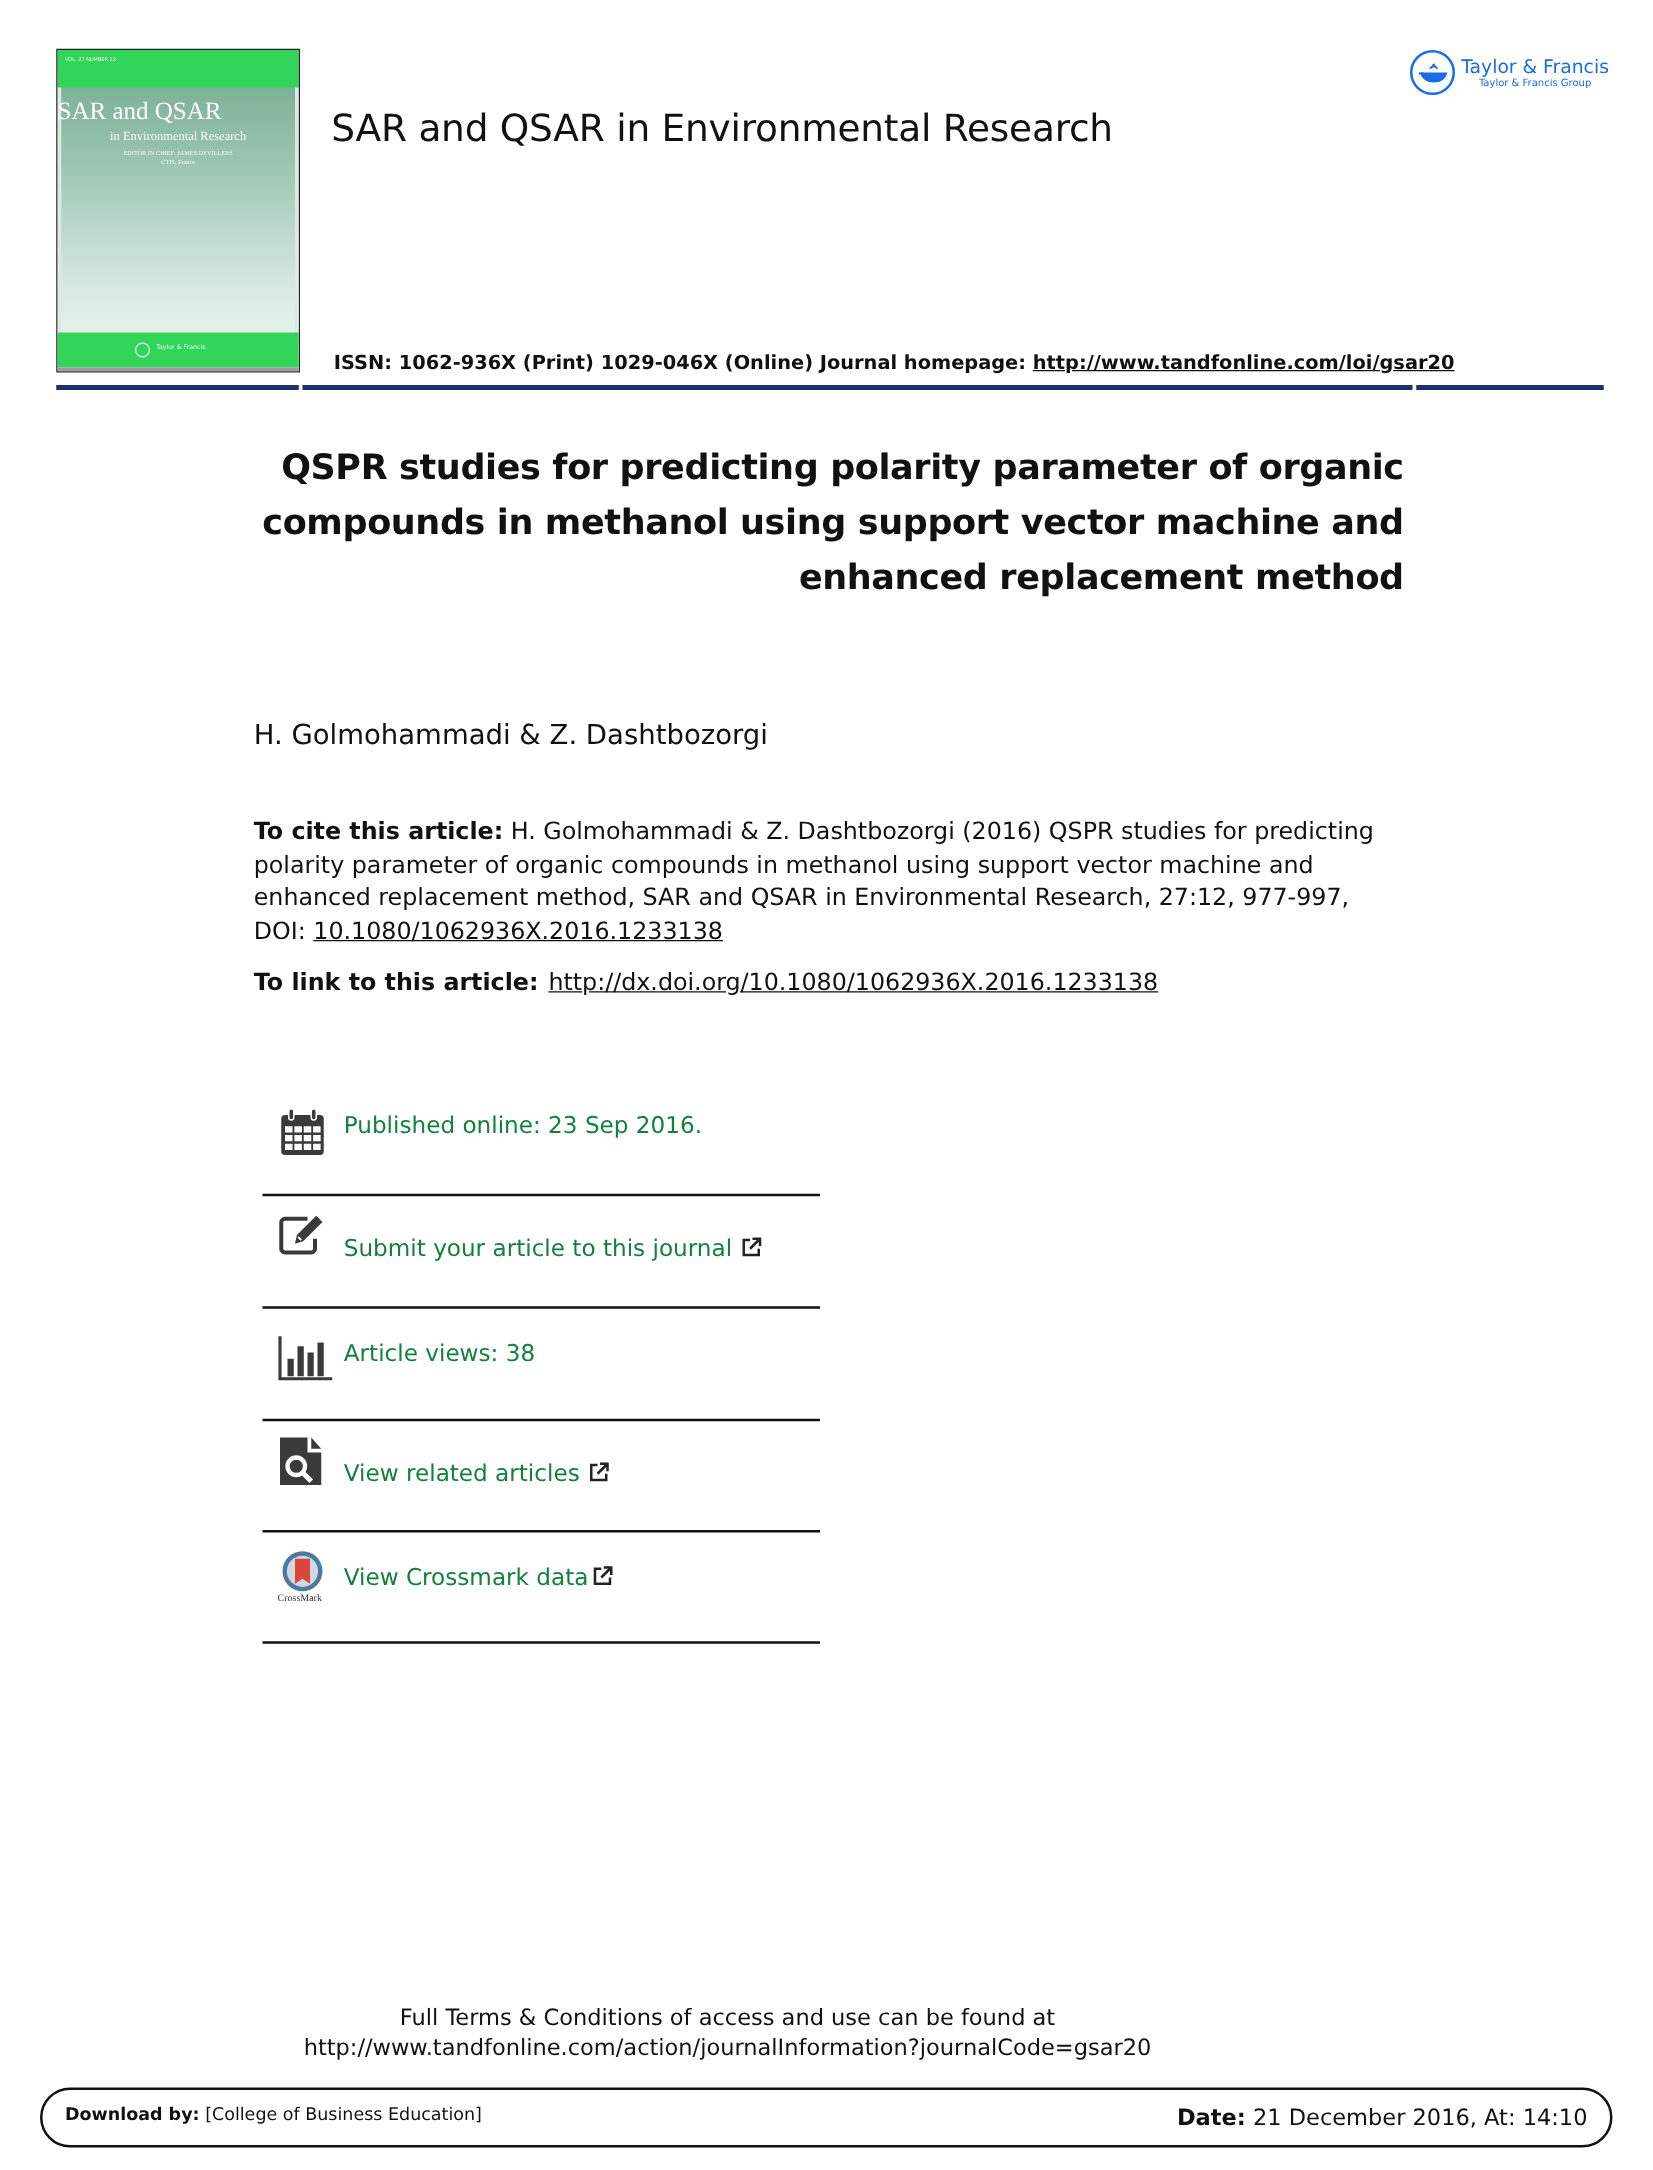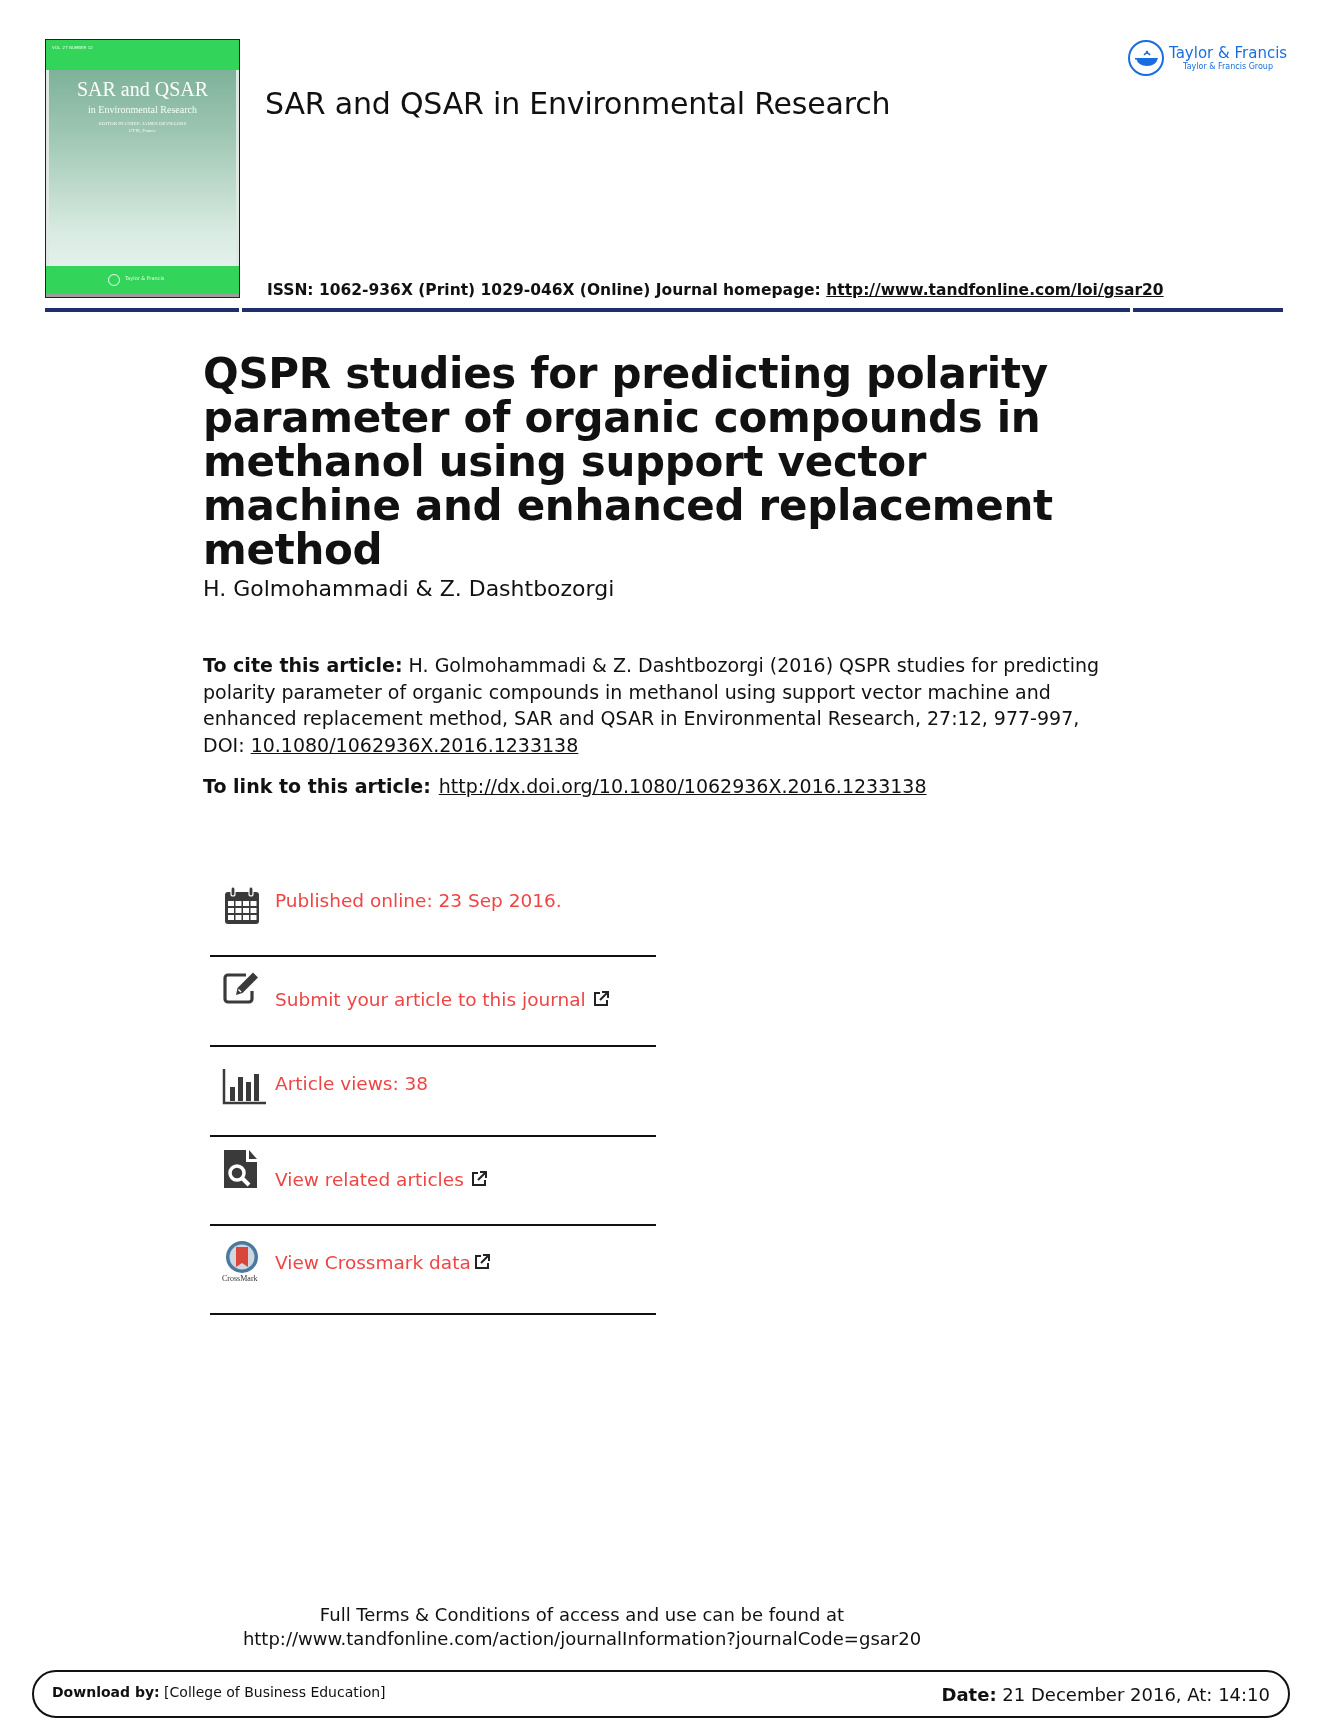--- a/index.html
+++ b/index.html
@@ -5,21 +5,21 @@
   * { box-sizing: border-box; margin: 0; padding: 0; }
   html, body { width: 1322px; height: 1736px; background: #ffffff; overflow: hidden; }
   body { position: relative; font-family: "DejaVu Sans", "Liberation Sans", sans-serif; color: #111; }
 
   .cover { position: absolute; left: 45px; top: 39px; width: 195px; height: 259px; border: 1px solid #222;
            background: linear-gradient(#6fa88d 0%, #9cc5b1 35%, #d9ebe2 75%, #eef6f1 100%); overflow: hidden; }
   .cover .band-top { position: absolute; left: 0; top: 0; width: 100%; height: 30px; background: #33d45a; }
   .cover .band-top span { position: absolute; left: 6px; top: 5px; font-size: 4px; color: #e8ffe8; line-height: 5px; }
   .cover .side-l, .cover .side-r { position: absolute; top: 30px; width: 3px; height: 196px; background: #dfe9e3; }
   .cover .side-l { left: 0; } .cover .side-r { right: 0; }
-  .cover .c-title { position: absolute; left: 0; width: 100%; top: 38px; text-align: center; color: #fff;
+  .cover .c-title { position: absolute; left: 0; width: 100%; top: 38px; text-align: left; color: #fff;
                     font-family: "Liberation Serif", "DejaVu Serif", serif; font-size: 20px; }
   .cover .c-sub { position: absolute; left: 0; width: 100%; top: 64px; text-align: center; color: #f2fff6;
                   font-family: "Liberation Serif", serif; font-size: 10px; }
   .cover .c-ed { position: absolute; left: 0; width: 100%; top: 80px; text-align: center; color: #f2fff6;
                  font-family: "Liberation Serif", serif; font-size: 5px; line-height: 7px; }
   .cover .band-bot { position: absolute; left: 0; top: 226px; width: 100%; height: 28px; background: #33d45a; }
   .cover .band-bot .mini-logo { position: absolute; left: 62px; top: 8px; width: 12px; height: 12px; border: 1px solid #e8ffe8; border-radius: 50%; }
   .cover .band-bot span { position: absolute; left: 79px; top: 9px; font-size: 5px; color: #e8ffe8; }
   .cover .strip { position: absolute; left: 0; top: 254px; width: 100%; height: 5px; background: #9a9f9c; }
 
@@ -29,33 +29,33 @@
 
   .tf-logo { position: absolute; left: 1128px; top: 40px; display: flex; align-items: center; }
   .tf-logo .circle { width: 36px; height: 36px; border: 2px solid #1a6de0; border-radius: 50%; position: relative; }
   .tf-logo .circle svg { position: absolute; left: 4px; top: 6px; }
   .tf-logo .txt { margin-left: 5px; color: #1a6de0; }
   .tf-logo .t1 { font-size: 15px; line-height: 17px; white-space: nowrap; }
   .tf-logo .t2 { font-size: 8px; line-height: 10px; white-space: nowrap; text-align: center; }
 
   .rule { position: absolute; top: 308px; height: 4px; background: #1f2f6e; }
 
-  .article-title { position: absolute; left: 203px; top: 352px; width: 920px; font-size: 42px; font-weight: bold; line-height: 44px; color: #111; letter-spacing: -0.3px; }
+  .article-title { position: absolute; left: 203px; top: 352px; width: 920px; font-size: 28px; font-weight: bold; line-height: 44px; color: #111; letter-spacing: -0.3px; text-align: right; }
   .authors { position: absolute; left: 203px; top: 576px; font-size: 22px; font-weight: normal; color: #111; white-space: nowrap; }
 
   .cite { position: absolute; left: 203px; top: 652px; width: 920px; font-size: 19px; line-height: 26.5px; color: #111; }
   .cite b { font-weight: bold; }
   .cite a, .linkline a { color: #111; text-decoration: underline; }
   .linkline { position: absolute; left: 203px; top: 775px; font-size: 19px; color: #111; white-space: nowrap; }
   .linkline b { margin-right: 8px; }
 
   .info { position: absolute; left: 210px; top: 872px; width: 446px; }
   .info-row { position: relative; display: flex; align-items: center; }
   .info-row .ico { position: absolute; left: 12px; width: 40px; height: 40px; }
-  .info-row .lbl { position: absolute; left: 65px; font-size: 18.5px; color: #ef4444; white-space: nowrap; }
+  .info-row .lbl { position: absolute; left: 65px; font-size: 18.5px; color: #15803d; white-space: nowrap; }
   .info-row .ext { display: inline-block; margin-left: 6px; vertical-align: -2px; }
   .info-sep { position: absolute; left: 0; width: 446px; height: 2px; background: #111; }
 
   .terms { position: absolute; left: 0; width: 1164px; text-align: center; font-size: 18px; color: #111; line-height: 23px; }
 
   .dl-box { position: absolute; left: 32px; top: 1670px; width: 1258px; height: 48px; border: 2px solid #111; border-radius: 24px; }
   .dl-box .left { position: absolute; left: 18px; top: 12px; font-size: 14px; white-space: nowrap; }
   .dl-box .right { position: absolute; right: 18px; top: 12px; font-size: 18px; white-space: nowrap; }
 </style>
 </head>

